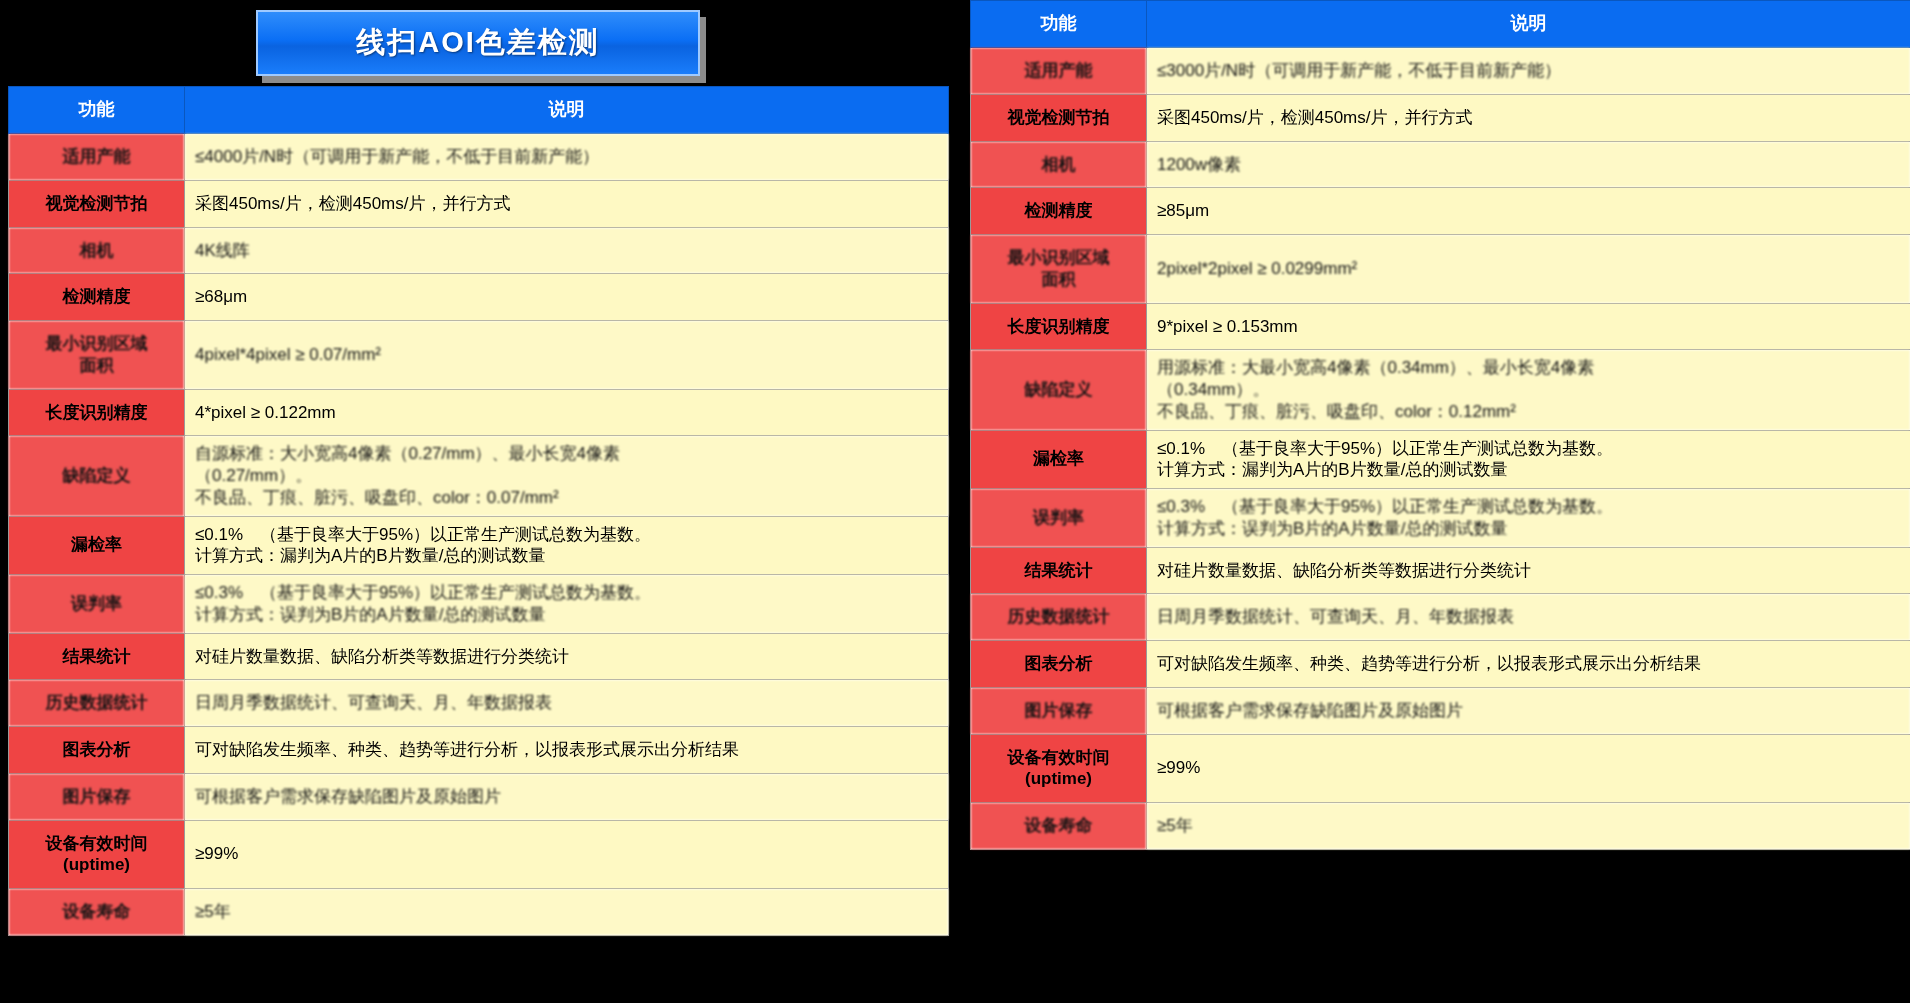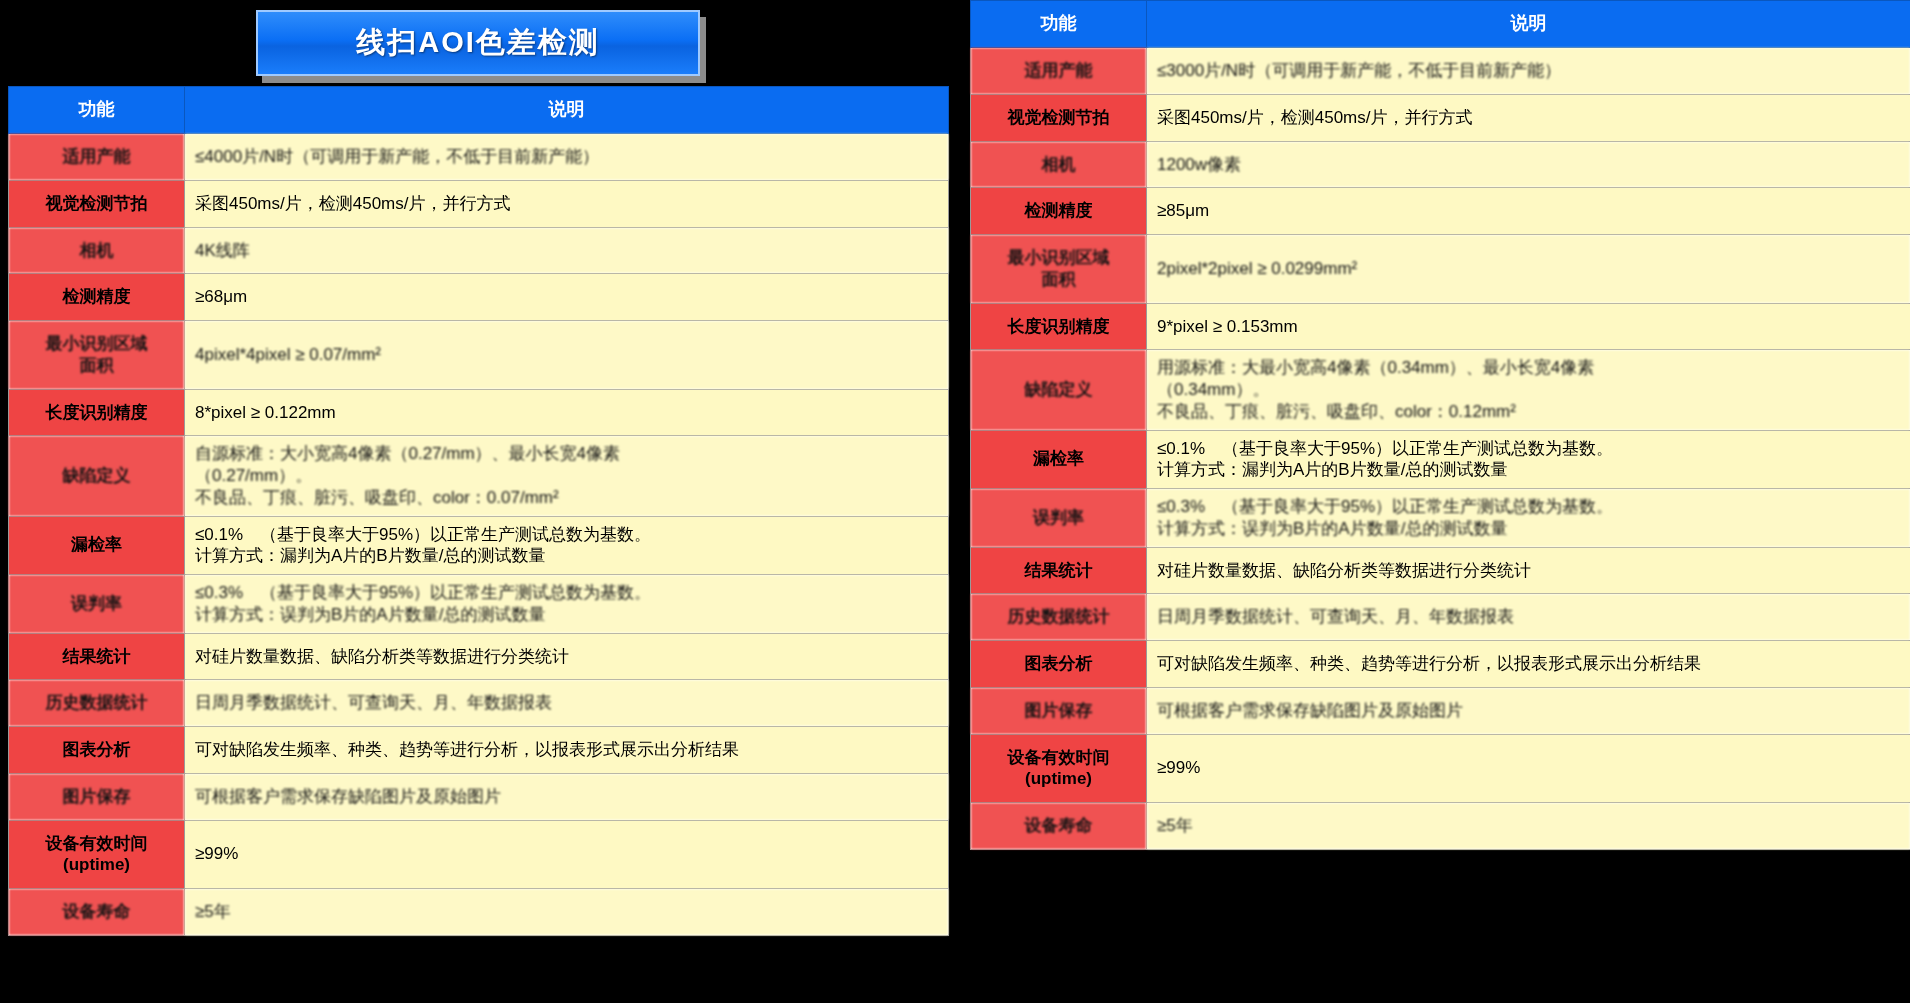--- a/index.html
+++ b/index.html
@@ -146,21 +146,21 @@
             <td class="func nowrap-multi">检测精度</td>
             <td class="desc nowrap-multi">≥68μm</td>
           </tr>
           <tr>
             <td class="func nowrap-multi blurred">最小识别区域
 面积</td>
             <td class="desc nowrap-multi blurred">4pixel*4pixel ≥ 0.07/mm²</td>
           </tr>
           <tr>
             <td class="func nowrap-multi">长度识别精度</td>
-            <td class="desc nowrap-multi">8*pixel ≥ 0.122mm</td>
+            <td class="desc nowrap-multi">4*pixel ≥ 0.122mm</td>
           </tr>
           <tr>
             <td class="func nowrap-multi blurred">缺陷定义</td>
             <td class="desc nowrap-multi blurred">自源标准：大小宽高4像素（0.27/mm）、最小长宽4像素
 （0.27/mm）。
 不良品、丁痕、脏污、吸盘印、color：0.07/mm²</td>
           </tr>
           <tr>
             <td class="func nowrap-multi">漏检率</td>
             <td class="desc nowrap-multi">≤0.1%　（基于良率大于95%）以正常生产测试总数为基数。

